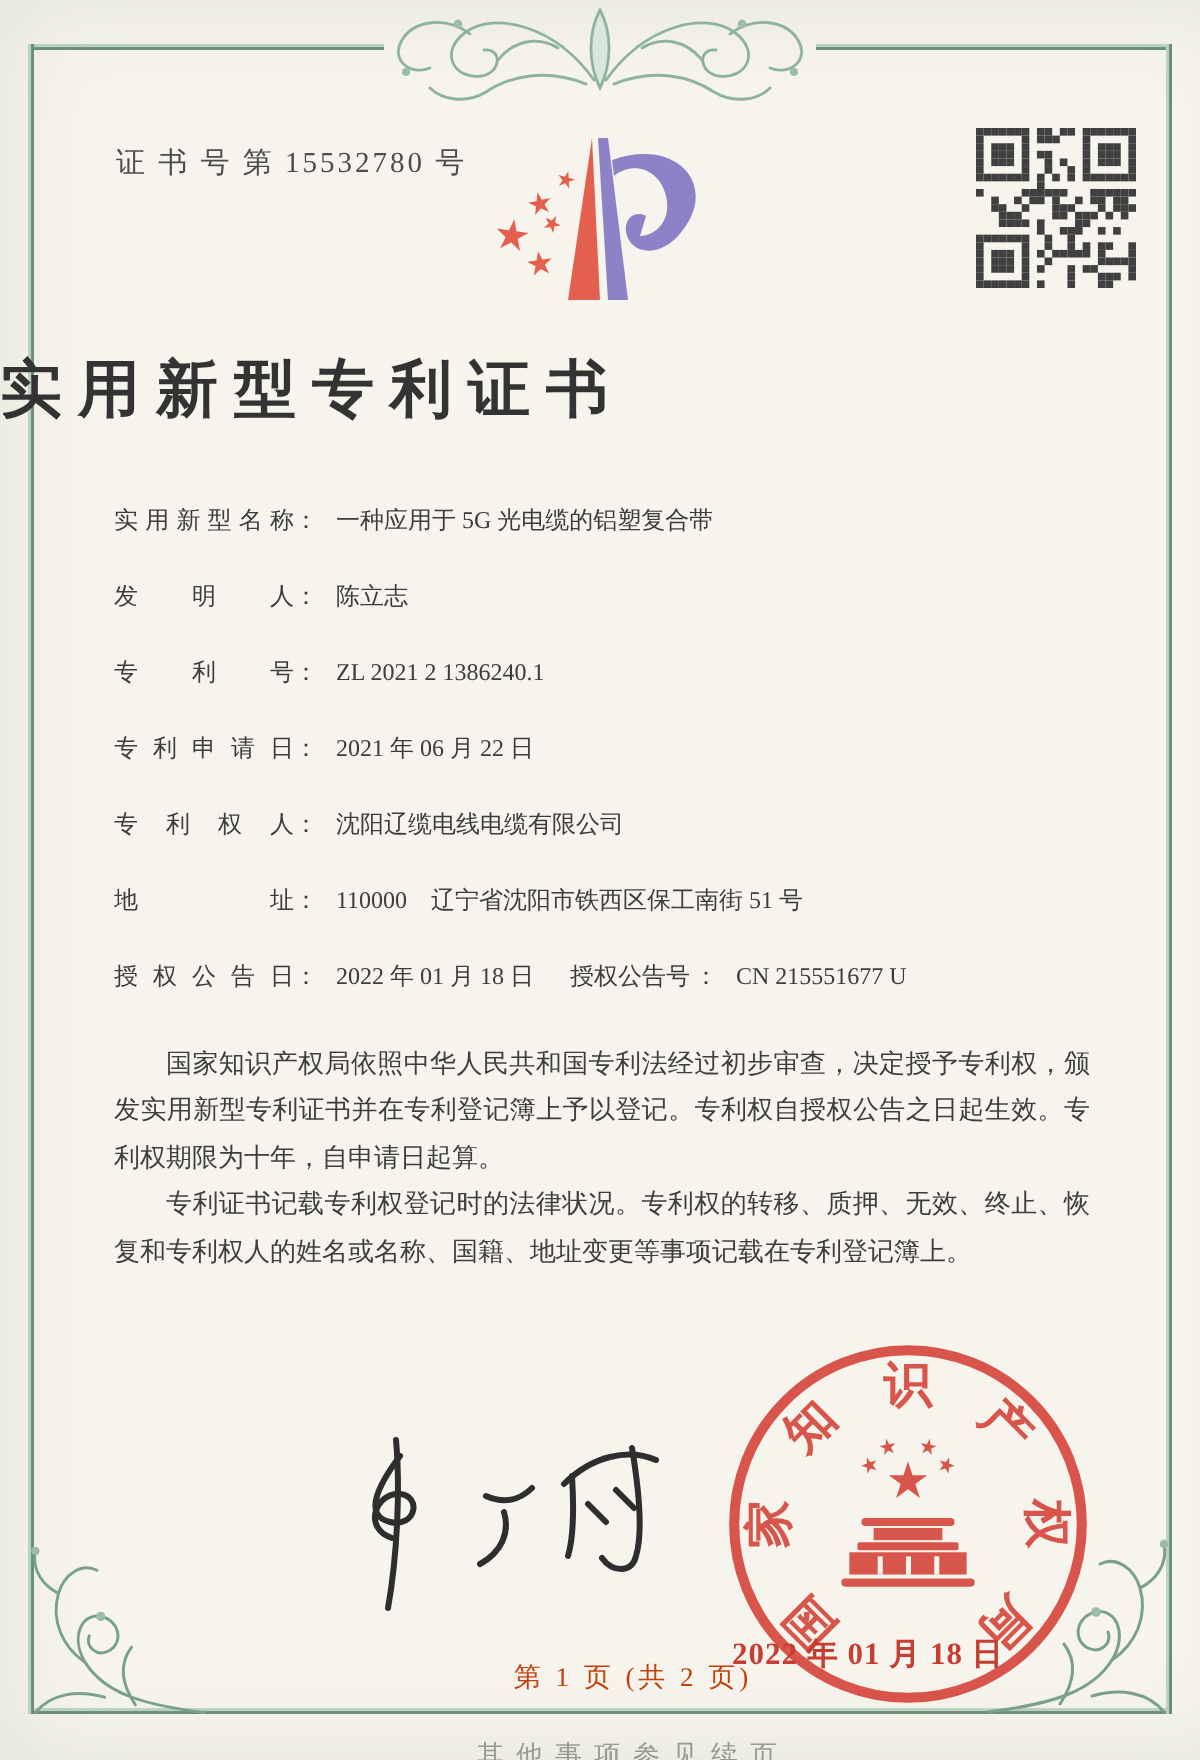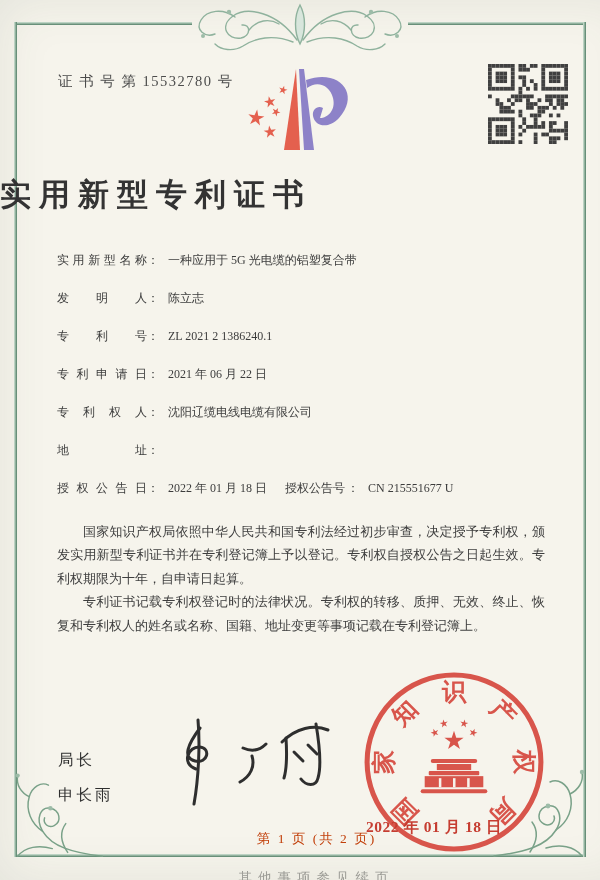--- a/index.html
+++ b/index.html
@@ -334,42 +334,39 @@
       <span>2021 年 06 月 22 日</span>
     </div>
     <div class="frow">
       <span class="lbl">专利权人</span>
         <span class="colon">：</span>
       <span>沈阳辽缆电线电缆有限公司</span>
     </div>
     <div class="frow">
       <span class="lbl">地址</span>
         <span class="colon">：</span>
+      <span>110000　辽宁省沈阳市铁西区保工南街 51 号</span>
     </div>
     <div class="frow">
       <span class="lbl">授权公告日</span>
         <span class="colon">：</span>
       <span>2022 年 01 月 18 日</span>
       <span class="pair2">
         <span>授权公告号</span>
           <span class="colon">：</span>
         <span>CN 215551677 U</span>
       </span>
     </div>
   </div>
 
   <div class="abs paras">
     <p>国家知识产权局依照中华人民共和国专利法经过初步审查，决定授予专利权，颁发实用新型专利证书并在专利登记簿上予以登记。专利权自授权公告之日起生效。专利权期限为十年，自申请日起算。</p>
     <p>专利证书记载专利权登记时的法律状况。专利权的转移、质押、无效、终止、恢复和专利权人的姓名或名称、国籍、地址变更等事项记载在专利登记簿上。</p>
   </div>
 
-  <div class="abs officer">
-    <div>局长</div>
-    <div>申长雨</div>
-  </div>
 
   <svg class="abs" style="left:148px;top:714px;" width="200" height="100" viewBox="0 0 200 100">
     <g stroke="#2e2e2e" stroke-width="3" fill="none" stroke-linecap="round" stroke-linejoin="round">
       <path d="M52,14 C40,30 34,44 47,47 C60,50 63,34 52,33 C40,32 33,50 48,55"></path>
       <path d="M50,6 C52,28 51,62 46,90"></path>
       <path d="M95,34 C104,38 112,36 118,30"></path>
       <path d="M104,42 C107,52 103,62 92,68"></path>
       <path d="M134,28 C148,14 166,10 180,16"></path>
       <path d="M138,24 C139,40 139,54 136,64"></path>
       <path d="M168,10 C172,34 173,54 170,64 C168,73 158,72 153,65"></path>

